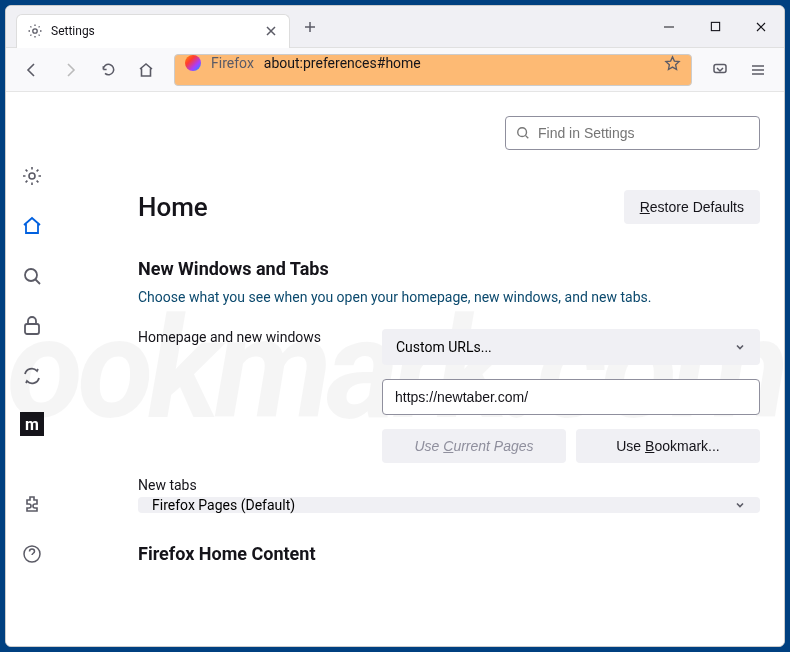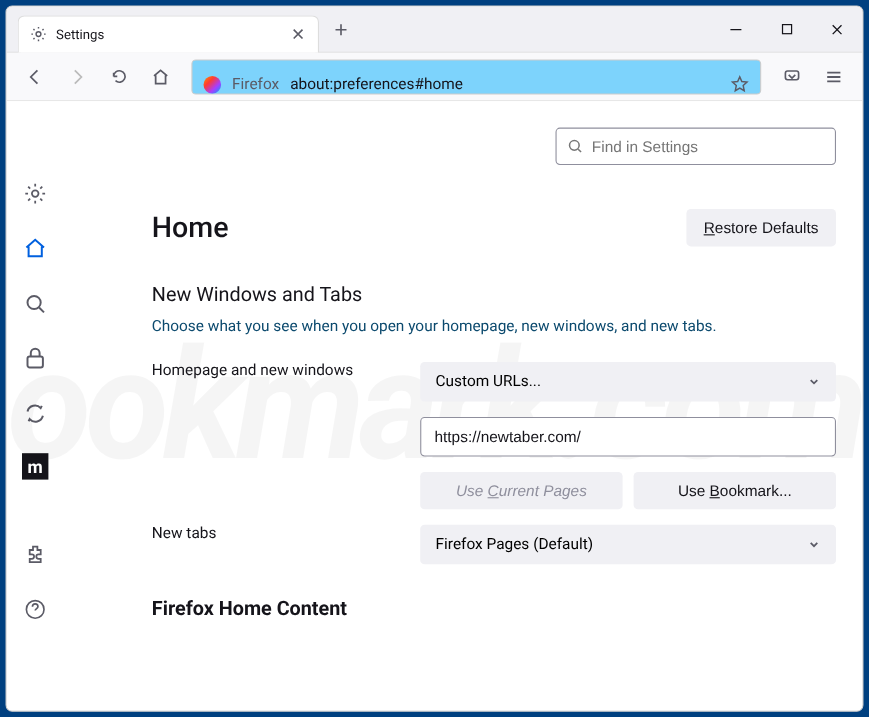--- a/index.html
+++ b/index.html
@@ -58,25 +58,25 @@
       align-items: center;
       padding: 0 10px;
       gap: 6px;
       border-bottom: 1px solid #e5e5e5;
     }
     .tb-btn { width:32px; height:32px; display:flex; align-items:center; justify-content:center; color:#5b5b66; border-radius:4px; cursor:pointer;}
     .tb-btn.disabled { color:#bbb; cursor:default;}
     .addressbar {
       flex: 1;
       height: 32px;
-      background: #7dd3fc;
+      background: #fdba74;
       border: 1px solid #ccc;
       border-radius: 4px;
       display: flex;
-      align-items: flex-end;
+      align-items: flex-start;
       padding: 0 10px;
       gap: 10px;
       margin: 0 6px;
     }
     .addr-fxicon { width: 16px; height: 16px; border-radius:50%; background: linear-gradient(135deg,#ff9500,#ff3b30,#a83dff,#00a2ff); }
     .addr-brand { font-size: 14px; color: #5b5b66; }
     .addr-url { font-size: 14px; color: #15141a; }
     .content {
       flex: 1;
       display: flex;
@@ -124,21 +124,21 @@
       border:none;
       border-radius:4px;
       padding: 9px 16px;
       font-size: 14px;
       color:#15141a;
       cursor:pointer;
       min-height:34px;
     }
     .btn.disabled { color:#8f8f9d; cursor:default;font-style:italic;}
     .btn .u { text-decoration: underline; }
-    h2 { font-size: 18px; font-weight:400; color:#15141a; margin-bottom:10px;}
+    h2 { font-size: 18px; font-weight:700; color:#15141a; margin-bottom:10px;}
     .desc { font-size:14px; color:#0c4a6e; margin-bottom:24px;}
     .form-row { display:flex; gap:4px; margin-bottom:14px;}
     .form-label { width: 240px; font-size:14px; color:#15141a;}
     .select {
       flex:1;
       height:36px;
       background:#f0f0f4;
       border-radius:4px;
       display:flex;
       align-items:center;
@@ -345,21 +345,21 @@
       </div>
 
       <div class="form-row">
         <div class="form-label"></div>
         <div style="flex:1; display:flex; gap:10px;">
           <button class="btn disabled" style="flex:1"><span>Use </span><span class="u">C</span><span>urrent Pages</span></button>
           <button class="btn" style="flex:1"><span>Use </span><span class="u">B</span><span>ookmark...</span></button>
         </div>
       </div>
 
-      <div class="form-row" style="margin-top:4px;">
+      <div class="form-row" style="margin-top:4px;flex-direction:column;">
         <div class="form-label">New tabs</div>
         <div class="select">
           <span>Firefox Pages (Default)</span>
           <span class="chev">
             <svg width="12" height="12" viewBox="0 0 12 12" fill="none" stroke="currentColor" stroke-width="1.6">
                 <path d="M3 4.5l3 3 3-3"></path>
               </svg>
           </span>
         </div>
       </div>

